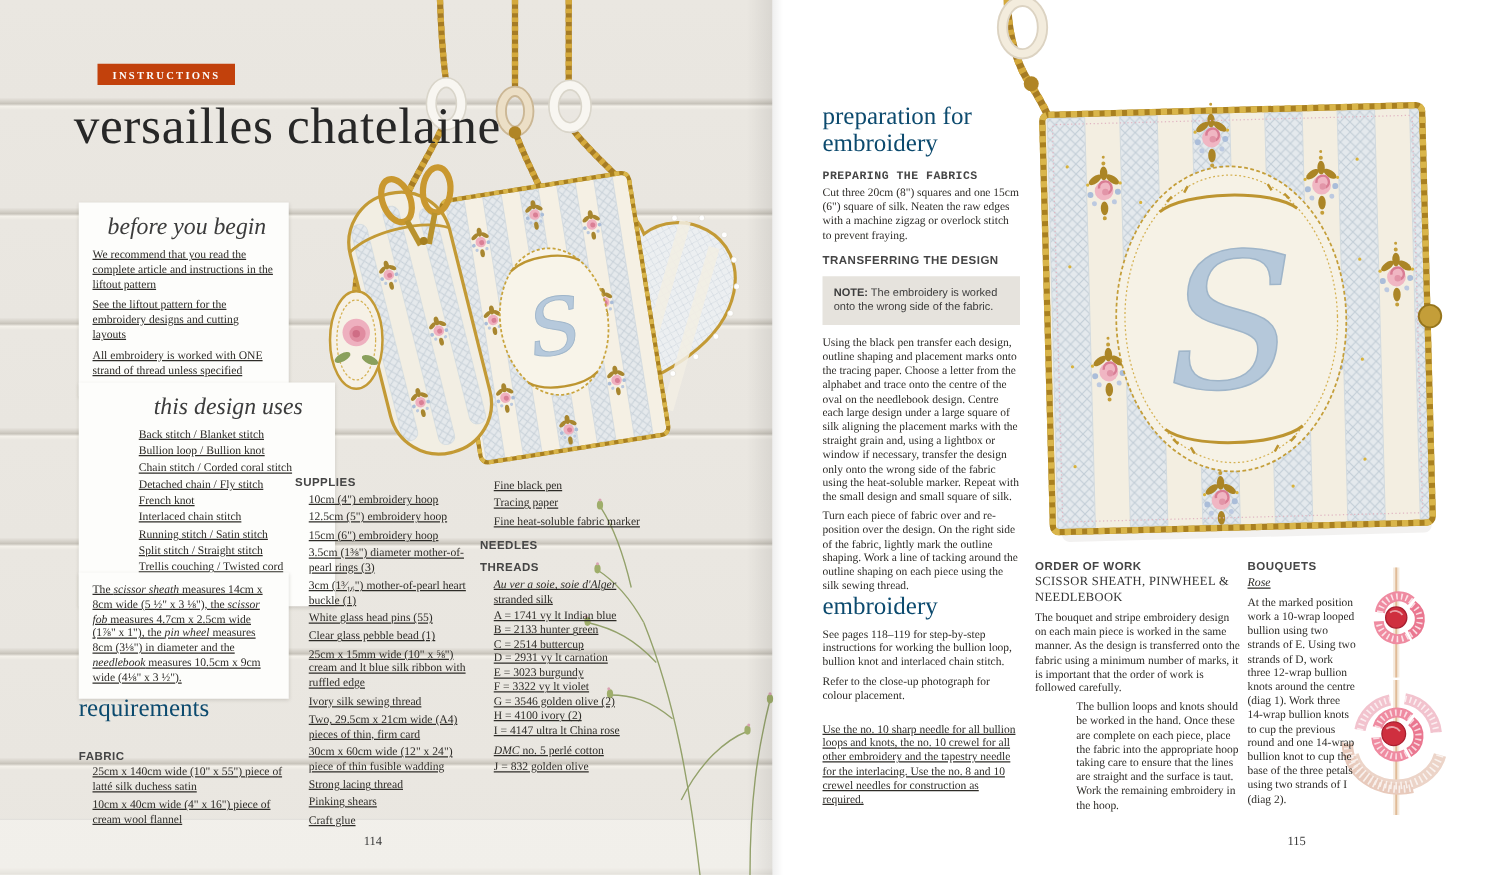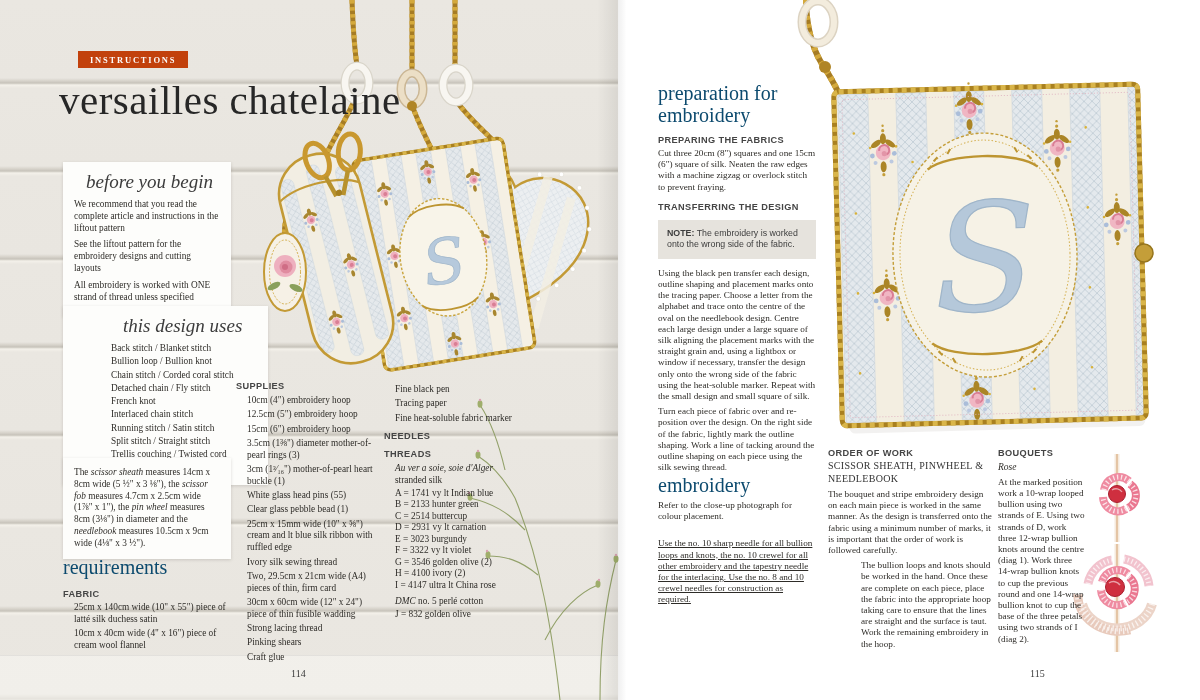--- a/index.html
+++ b/index.html
@@ -38,21 +38,21 @@
     font-size:41px;color:#272727;letter-spacing:0.5px;white-space:nowrap;
   }
   .wbox{
     position:absolute;z-index:3;background:#fdfdfb;
     box-shadow:0 1px 3px rgba(60,55,45,0.18);
     padding:9px 11px;
   }
   .h-ital{
     font-style:italic;font-size:19px;color:#3c3c3c;margin:0 0 6px 12px;font-weight:normal;
   }
-  .bks{font-size:9.3px;line-height:11.8px;color:#2e2c28;}
+  .bks{font-size:9.3px;line-height:11.8px;color:#2e2c28;text-decoration:underline;}
   .bks p{margin:0 0 5px 0;}
   .uses-list div{margin:0 0 1.5px 0;}
   .it{font-style:italic;}
   .sans-h{
     font-family:"Liberation Sans", sans-serif;font-weight:bold;
     font-size:9.2px;color:#454545;letter-spacing:0.4px;margin:0;
   }
   .serif-big{font-size:20px;color:#0c4a6e;line-height:22px;margin:0;}
   .left-col{position:absolute;z-index:3;}
   .ind{padding-left:11px;}
@@ -258,21 +258,21 @@
       <div>Up and down blanket stitch</div>
     </div>
 </div>
 
 <div class="wbox" style="left:63px;top:458px;width:146px;">
   <div class="bks"><span>The </span><span class="it">scissor sheath</span><span> measures 14cm x 8cm wide (5 ½" x 3 ⅛"), the </span><span class="it">scissor fob</span><span> measures 4.7cm x 2.5cm wide (1⅞" x 1"), the </span><span class="it">pin wheel</span><span> measures 8cm (3⅛") in diameter and the </span><span class="it">needlebook</span><span> measures 10.5cm x 9cm wide (4⅛" x 3 ½").</span></div>
 </div>
 
 <div class="left-col" style="left:63px;top:556px;width:170px;">
   <div class="serif-big">requirements</div>
-  <div class="sans-h" style="margin-top:11px;">FABRIC</div>
+  <div class="sans-h" style="margin-top:22px;">FABRIC</div>
   <div class="bks ind sup-list" style="margin-top:3px;">
       <div>25cm x 140cm wide (10" x 55") piece of latté silk duchess satin</div>
       <div>10cm x 40cm wide (4" x 16") piece of cream wool flannel</div>
     </div>
 </div>
 
 <div class="left-col" style="left:236px;top:381px;width:142px;">
   <div class="sans-h">SUPPLIES</div>
   <div class="bks ind sup-list" style="margin-top:4px;">
       <div>10cm (4") embroidery hoop</div>
@@ -404,32 +404,33 @@
 
     <rect x="846" y="96" width="288" height="318" rx="3" fill="none" stroke="#e0b6c2" stroke-width="1" stroke-dasharray="1,2"></rect>
     <rect x="838" y="88" width="304" height="334" rx="5" fill="none" stroke="#a9801f" stroke-width="5"></rect>
     <rect x="838" y="88" width="304" height="334" rx="5" fill="none" stroke="#d9b54a" stroke-width="5" stroke-dasharray="5,4"></rect>
     <circle cx="1144" cy="257" r="9" fill="#c49e39" stroke="#96751c" stroke-width="1.5"></circle>
   </g>
 </svg>
 
 <div class="rcol" style="left:658px;top:82px;width:158px;">
   <div class="serif-big">preparation for embroidery</div>
-  <div class="sans-h" style="margin-top:9px;">PREPARING THE FABRICS</div>
+  <div class="sans-h" style="margin-top:9px;font-family:Liberation Mono, monospace;">PREPARING THE FABRICS</div>
   <div class="rbody" style="margin-top:3px;">Cut three 20cm (8") squares and one 15cm (6") square of silk. Neaten the raw edges with a machine zigzag or overlock stitch to prevent fraying.</div>
   <div class="sans-h" style="margin-top:9px;">TRANSFERRING THE DESIGN</div>
   <div class="note-box">
     <b>NOTE:</b><span> The embroidery is worked onto the wrong side of the fabric.</span>
   </div>
   <div class="rbody">Using the black pen transfer each design, outline shaping and placement marks onto the tracing paper. Choose a letter from the alphabet and trace onto the centre of the oval on the needlebook design. Centre each large design under a large square of silk aligning the placement marks with the straight grain and, using a lightbox or window if necessary, transfer the design only onto the wrong side of the fabric using the heat-soluble marker. Repeat with the small design and small square of silk.</div>
   <div class="rbody" style="margin-top:4px;">Turn each piece of fabric over and re-position over the design. On the right side of the fabric, lightly mark the outline shaping. Work a line of tacking around the outline shaping on each piece using the silk sewing thread.</div>
 </div>
 
 <div class="rcol" style="left:658px;top:474px;width:158px;">
   <div class="serif-big">embroidery</div>
+  <div class="rbody" style="margin-top:6px;">See pages 118–119 for step-by-step instructions for working the bullion loop, bullion knot and interlaced chain stitch.</div>
   <div class="rbody" style="margin-top:4px;">Refer to the close-up photograph for colour placement.</div>
   <div class="rbody" style="margin-top:16px;text-decoration:underline;">Use the no. 10 sharp needle for all bullion loops and knots, the no. 10 crewel for all other embroidery and the tapestry needle for the interlacing. Use the no. 8 and 10 crewel needles for construction as required.</div>
 </div>
 
 <div class="rcol" style="left:828px;top:448px;width:164px;">
   <div class="sans-h">ORDER OF WORK</div>
   <div class="caps-serif">SCISSOR SHEATH, PINWHEEL &amp; NEEDLEBOOK</div>
   <div class="rbody">The bouquet and stripe embroidery design on each main piece is worked in the same manner. As the design is transferred onto the fabric using a minimum number of marks, it is important that the order of work is followed carefully.</div>
   <div class="rbody" style="margin-top:4px;margin-left:33px;">The bullion loops and knots should be worked in the hand. Once these are complete on each piece, place the fabric into the appropriate hoop taking care to ensure that the lines are straight and the surface is taut. Work the remaining embroidery in the hoop.</div>
 </div>

